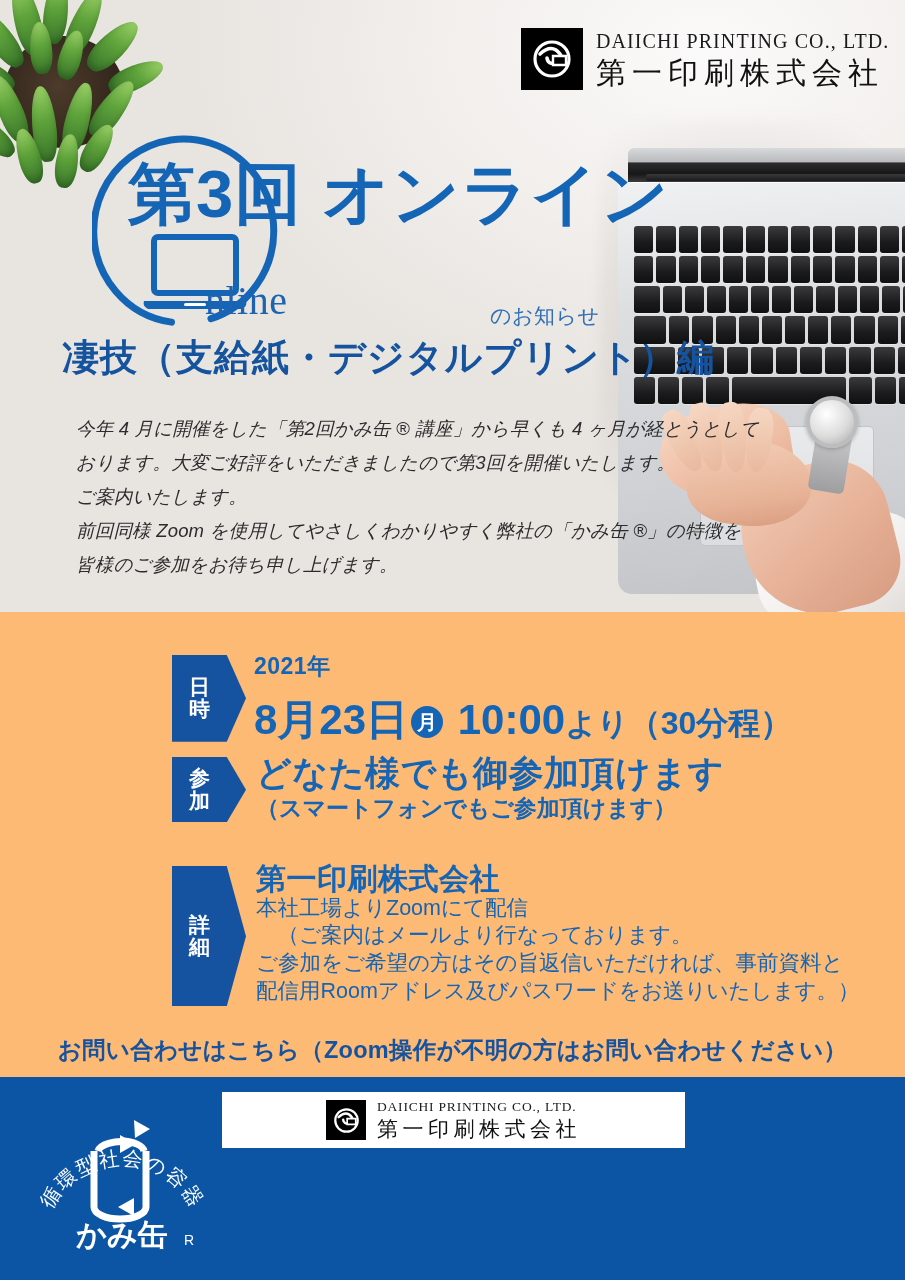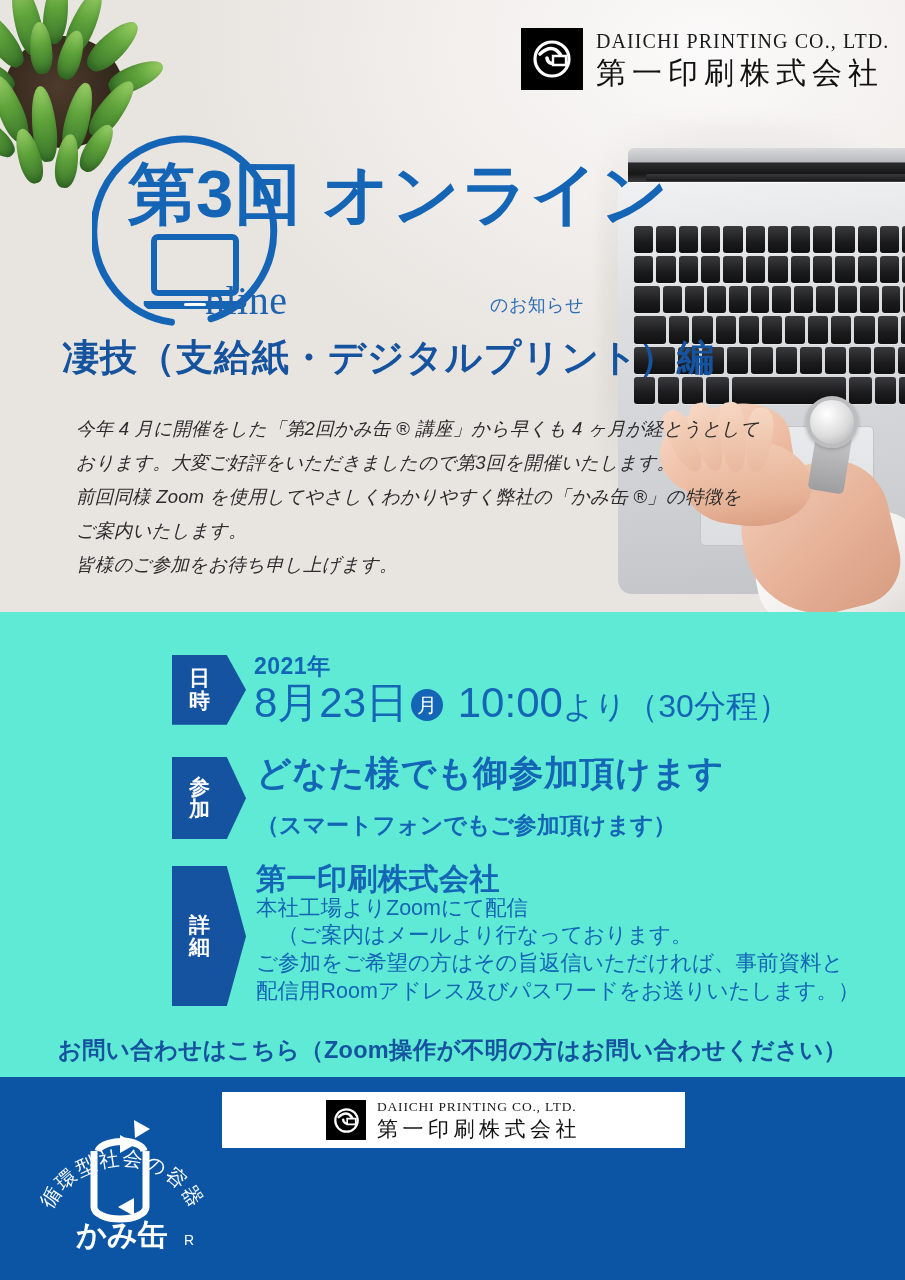--- a/index.html
+++ b/index.html
@@ -5,21 +5,21 @@
   html, body {
     margin: 0;
     padding: 0;
     background: #3a3a3a;
   }
   #page {
     position: relative;
     width: 905px;
     height: 1280px;
     margin: 0 auto;
-    background: #5eead4;
+    background: #fdba74;
     overflow: hidden;
     font-family: "Liberation Sans", "DejaVu Sans", sans-serif;
   }
 
   
   .hero {
     position: absolute;
     left: 0; top: 0;
     width: 905px; height: 612px;
     overflow: hidden;
@@ -177,22 +177,22 @@
     font-size: 67px; font-weight: 700; color: #1565b6;
     letter-spacing: 1px; line-height: 1; white-space: nowrap;
   }
   .title-2 {
     position: absolute; left: 235px; top: 222px;
     font-size: 70px; font-weight: 700; color: #1565b6;
     letter-spacing: 0px; line-height: 1; white-space: nowrap;
   }
   .title-2 .reg { font-size: 30px; vertical-align: 4px; }
   .title-3 {
-    position: absolute; left: 490px; top: 296px;
-    font-size: 18px; color: #2f6fb5; letter-spacing: .5px; line-height: 1;
+    position: absolute; left: 490px; top: 305px;
+    font-size: 21px; color: #2f6fb5; letter-spacing: .5px; line-height: 1;
   }
   .subtitle {
     position: absolute; left: 62px; top: 339px;
     font-size: 37px; font-weight: 700; color: #16539f;
     letter-spacing: 1px; line-height: 1; white-space: nowrap;
   }
 
   
   .intro {
     position: absolute; left: 76px; top: 412px; width: 700px;
@@ -215,41 +215,41 @@
     padding-right: 18px;
     box-sizing: content-box;
     flex: 0 0 auto;
   }
 
   .dt-year {
     font-size: 23px; font-weight: 700; color: #1565b6;
     line-height: 1; letter-spacing: .5px;
   }
   .dt-main {
-    font-size: 42px; font-weight: 400; color: #1565b6;
+    font-size: 42px; font-weight: 700; color: #1565b6;
     line-height: 1.04; letter-spacing: 0px; white-space: nowrap;
-    margin-top: 3px;
+    margin-top: 20px;
   }
   .dt-main .circ {
     display: inline-block;
     width: 32px; height: 32px; border-radius: 50%;
     background: #1565b6; color: #ffffff;
     font-size: 20px; line-height: 32px; text-align: center;
     vertical-align: 5px; margin: 0 3px;
   }
   .dt-main .sm { font-size: 31px; }
   .dt-main .paren { font-size: 32px; }
 
   .jn-main {
     font-size: 35px; font-weight: 700; color: #1565b6;
     line-height: 1.05; white-space: nowrap; letter-spacing: .5px;
   }
   .jn-sub {
     font-size: 23px; font-weight: 700; color: #1565b6;
-    line-height: 1.2; white-space: nowrap; margin-top: 20px;
+    line-height: 1.2; white-space: nowrap; margin-top: 3px;
   }
 
   .dl-main {
     font-size: 30px; font-weight: 700; color: #1565b6;
     line-height: 1.05; white-space: nowrap; letter-spacing: .5px;
   }
   .dl-line {
     font-size: 21.5px; color: #1565b6; line-height: 1.30;
     white-space: nowrap; font-weight: 500;
   }
@@ -454,22 +454,22 @@
   </div>
   <div class="online-word">nline</div>
 
   <div class="title-1">第3回 オンライン</div>
   <div class="title-3">のお知らせ</div>
   <div class="subtitle">凄技（支給紙・デジタルプリント）編</div>
 
   <div class="intro">
     <div>今年 4 月に開催をした「第2回かみ缶 ® 講座」から早くも 4 ヶ月が経とうとして</div>
     <div>おります。大変ご好評をいただきましたので第3回を開催いたします。</div>
+    <div>ご案内いたします。</div>
     <div>前回同様 Zoom を使用してやさしくわかりやすく弊社の「かみ缶 ®」の特徴を</div>
-    <div>ご案内いたします。</div>
     <div>皆様のご参加をお待ち申し上げます。</div>
   </div>
 
   <div class="info-row" style="left:172px; top:655px;">
     <div class="tag">
       <span>日</span>
       <span>時</span>
     </div>
     <div style="margin-left:8px;">
       <div class="dt-year">2021年</div>

